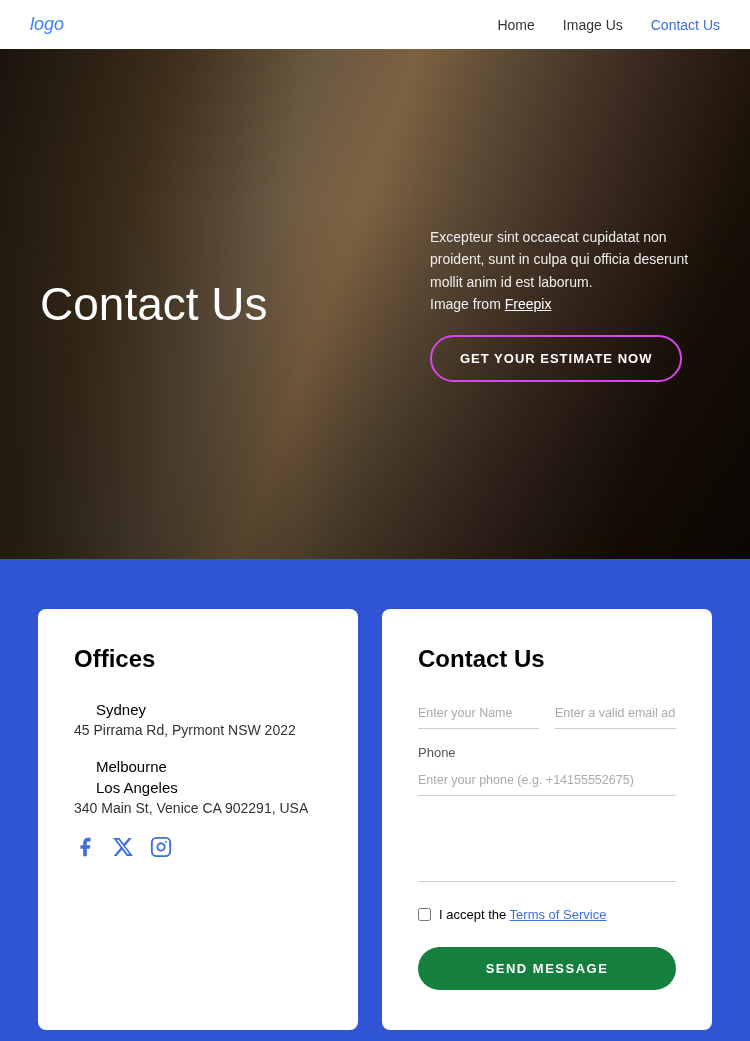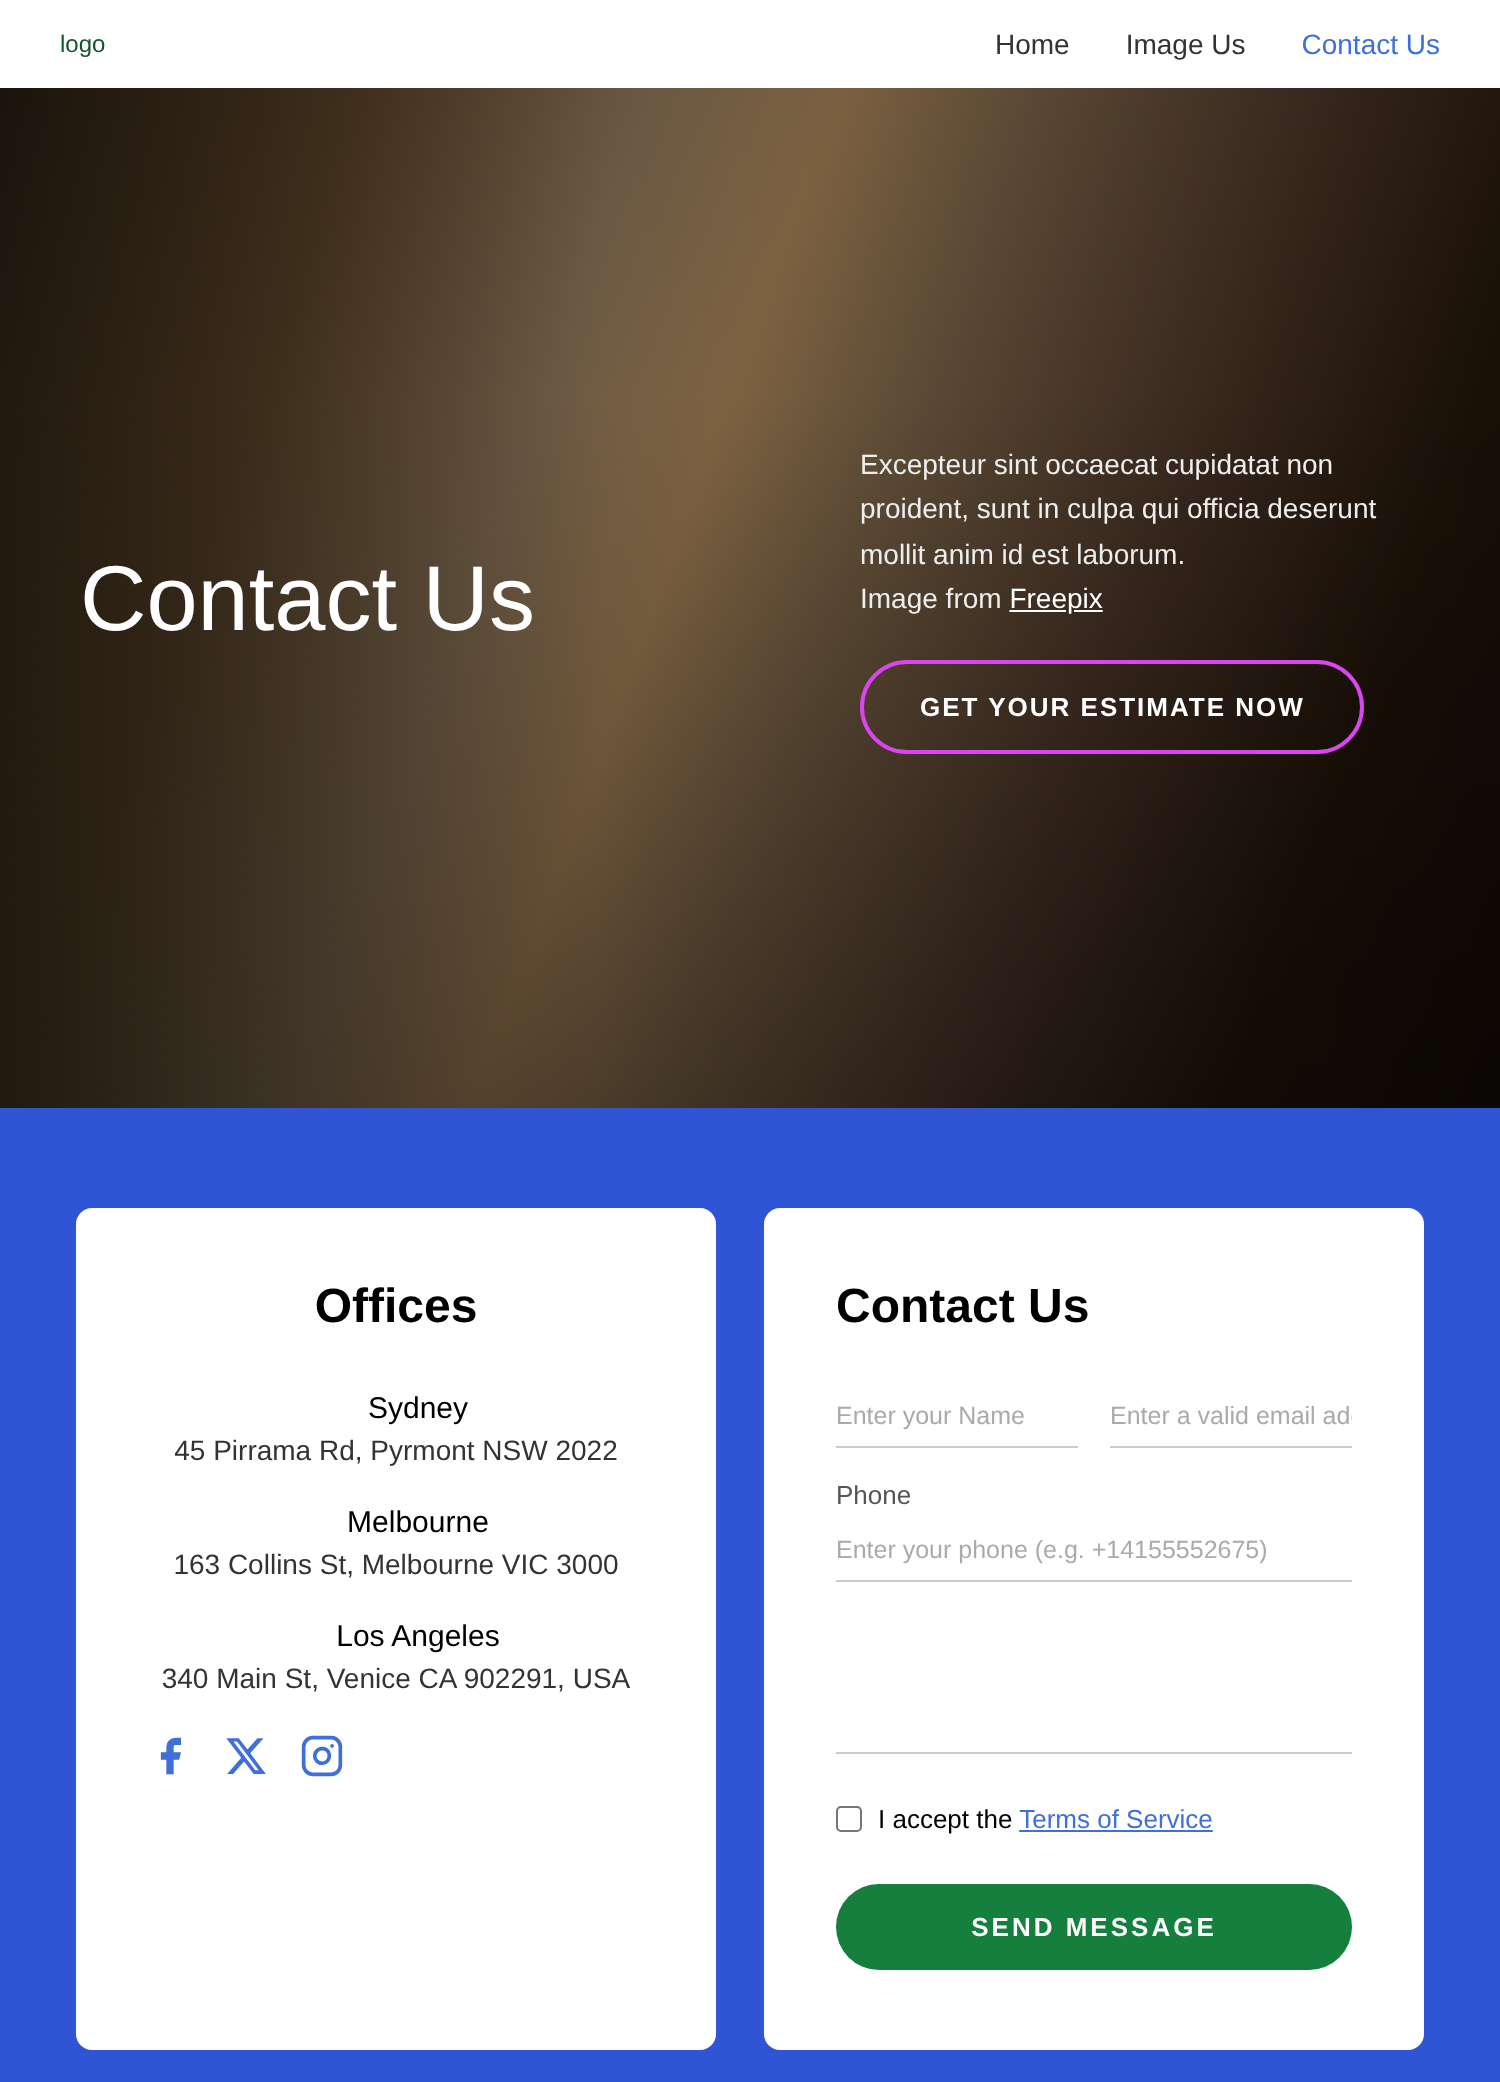--- a/index.html
+++ b/index.html
@@ -8,21 +8,21 @@
     
     .navbar {
       display: flex;
       align-items: center;
       justify-content: space-between;
       padding: 14px 30px;
       background: #fff;
       position: relative;
       z-index: 10;
     }
-    .nav-logo { color: #14532d; font-size: 12px; }
+    .nav-logo { color: #3b82f6; font-size: 18px; font-style: italic; }
     .nav-links { display: flex; gap: 28px; }
     .nav-link { text-decoration: none; color: #333; font-size: 14px; }
     .nav-link.active { color: #3f6fd8; }
 
     
     .hero {
       position: relative;
       height: 510px;
       overflow: hidden;
       display: flex;
@@ -85,21 +85,20 @@
     }
 
     
     .offices-card {
       background: #fff;
       border-radius: 8px;
       padding: 36px 36px 40px;
       width: 320px;
       min-height: 380px;
       flex-shrink: 0;
-      text-align: center;
     }
     .offices-title {
       font-size: 24px;
       font-weight: 600;
       margin-bottom: 28px;
     }
     .office-city {
       font-weight: 400;
       font-size: 15px;
       margin-bottom: 4px;
@@ -227,21 +226,20 @@
   <div class="offices-card">
     <h2 class="offices-title">Offices</h2>
 
     <div>
       <p class="office-city">Sydney</p>
       <p class="office-addr">45 Pirrama Rd, Pyrmont NSW 2022</p>
     </div>
 
     <div>
       <p class="office-city">Melbourne</p>
-      <p class="office-addr">163 Collins St, Melbourne VIC 3000</p>
     </div>
 
     <div>
       <p class="office-city">Los Angeles</p>
       <p class="office-addr">340 Main St, Venice CA 902291, USA</p>
     </div>
 
     <div class="social-icons">
       <a href="#" class="social-icon" style="font-weight:900; font-family:serif; font-style:normal; font-size:22px;">
         <svg width="22" height="22" viewBox="0 0 24 24" fill="#3f6fd8">

